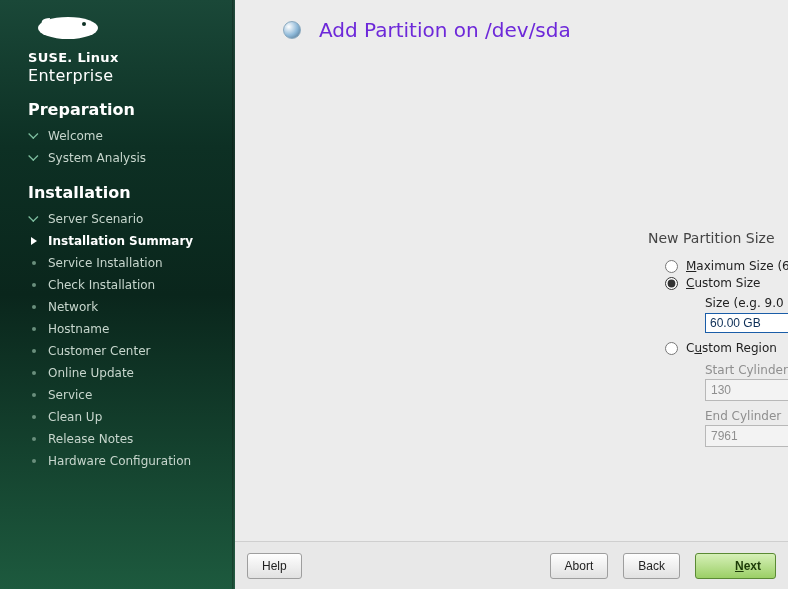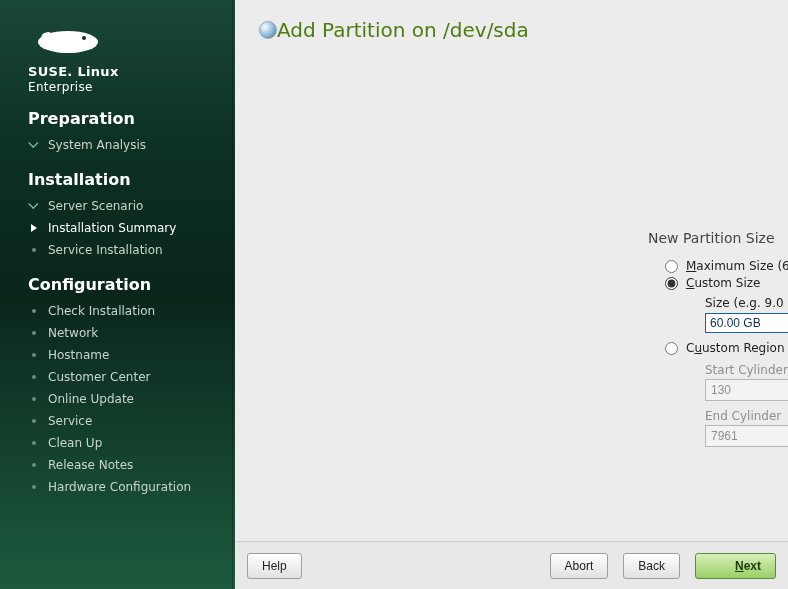--- a/index.html
+++ b/index.html
@@ -14,21 +14,21 @@
   .app {
     display: flex;
     width: 100%;
     height: 100%;
   }
   .sidebar {
     width: 235px;
     height: 100%;
     background: linear-gradient(180deg, #1a4838 0%, #0d3024 25%, #0a261c 50%, #1d5a3e 100%);
     color: #d0dbd4;
-    padding: 18px 0 0 0;
+    padding: 4px 0 0 0;
     position: relative;
     overflow: hidden;
   }
   .sidebar::after {
     content:"";
     position:absolute;
     right:0; top:0; bottom:0;
     width:3px;
     background: linear-gradient(90deg, rgba(0,0,0,0.3), rgba(255,255,255,0.05));
   }
@@ -37,37 +37,37 @@
   }
   .logo svg { display:block; }
   .brand {
     color: #fff;
     font-size: 13px;
     padding-left: 28px;
     line-height: 1.25;
     font-weight: 600;
     letter-spacing: .3px;
   }
-  .brand .sub { font-weight: 400; font-size:12px;}
+  .brand .sub { font-weight: 400; font-size:16px;}
   .section-title {
     color: #fff;
     font-weight: bold;
     font-size: 16px;
     padding: 14px 0 6px 28px;
   }
   .nav-list { list-style:none; }
   .nav-item {
     display:flex;
     align-items:center;
     gap:8px;
     padding: 4px 0 4px 28px;
     color: #c7d6cd;
     font-size: 12px;
   }
-  .nav-item.current { color:#fff; font-weight:normal; }
+  .nav-item.current { color:#fff; font-weight:bold; }
   .nav-icon {
     width:12px; height:12px;
     display:inline-flex; align-items:center; justify-content:center;
     flex:0 0 12px;
   }
   .nav-icon.check::before{
     content:"";
     width:10px;height:10px;
     border-left:2px solid #7fbfa0;
     border-bottom:2px solid #7fbfa0;
@@ -86,24 +86,25 @@
   }
   .main {
     flex:1;
     display:flex;
     flex-direction:column;
     background:#ececec;
   }
   .header {
     display:flex;
     align-items:center;
-    gap:0;
+    gap:18px;
     padding: 18px 24px 8px 24px;
     font-size: 20px;
-    color:#4d7c0f;
+    color:#6d28d9;
+    margin-left:24px;
   }
   .header .orb {
     width:18px;height:18px;border-radius:50%;
     background: radial-gradient(circle at 30% 30%, #fff, #8db8d8 55%, #4a6a84);
     border:1px solid #8aa9bf;
   }
   .content {
     flex:1;
     position:relative;
     padding: 130px 0 0 0;
@@ -211,41 +212,44 @@
     </div>
     <div class="brand">
       <div>SUSE. Linux</div>
       <div class="sub">Enterprise</div>
     </div>
 
     <div class="section-title">Preparation</div>
     <ul class="nav-list">
       <li class="nav-item">
           <span class="nav-icon check"></span>
+          <span>Welcome</span>
+        </li>
+      <li class="nav-item">
+          <span class="nav-icon check"></span>
           <span>System Analysis</span>
         </li>
     </ul>
 
     <div class="section-title">Installation</div>
     <ul class="nav-list">
       <li class="nav-item">
           <span class="nav-icon check"></span>
           <span>Server Scenario</span>
         </li>
       <li class="nav-item current">
           <span class="nav-icon arrow"></span>
           <span>Installation Summary</span>
         </li>
       <li class="nav-item">
           <span class="nav-icon dot"></span>
           <span>Service Installation</span>
         </li>
     </ul>
 
-    <div class="section-title">Configuration</div>
     <ul class="nav-list">
       <li class="nav-item">
           <span class="nav-icon dot"></span>
           <span>Check Installation</span>
         </li>
       <li class="nav-item">
           <span class="nav-icon dot"></span>
           <span>Network</span>
         </li>
       <li class="nav-item">
@@ -296,21 +300,21 @@
 
         <label class="radio-row">
           <input type="radio" class="radio" name="psize" checked="" style="">
           <span class="radio-label"><u class="ak">C</u><span>ustom Size</span></span>
         </label>
         <div class="sublabel">Size (e.g. 9.0 MB or 9.0 GB)</div>
         <input class="size-input" value="60.00 GB" style="">
 
         <label class="radio-row" style="margin-top:8px">
           <input type="radio" class="radio" name="psize" style="">
-          <span class="radio-label"><span>C</span><u class="ak">u</u><span>ustom Region</span></span>
+          <span class="radio-label"><span>C</span><u class="ak">u</u><span>stom Region</span></span>
         </label>
 
         <div class="field-label-disabled">Start Cylinder</div>
         <div class="spinner">
           <input disabled="" value="130" style="">
 
         </div>
 
         <div class="field-label-disabled">End Cylinder</div>
         <div class="spinner">

